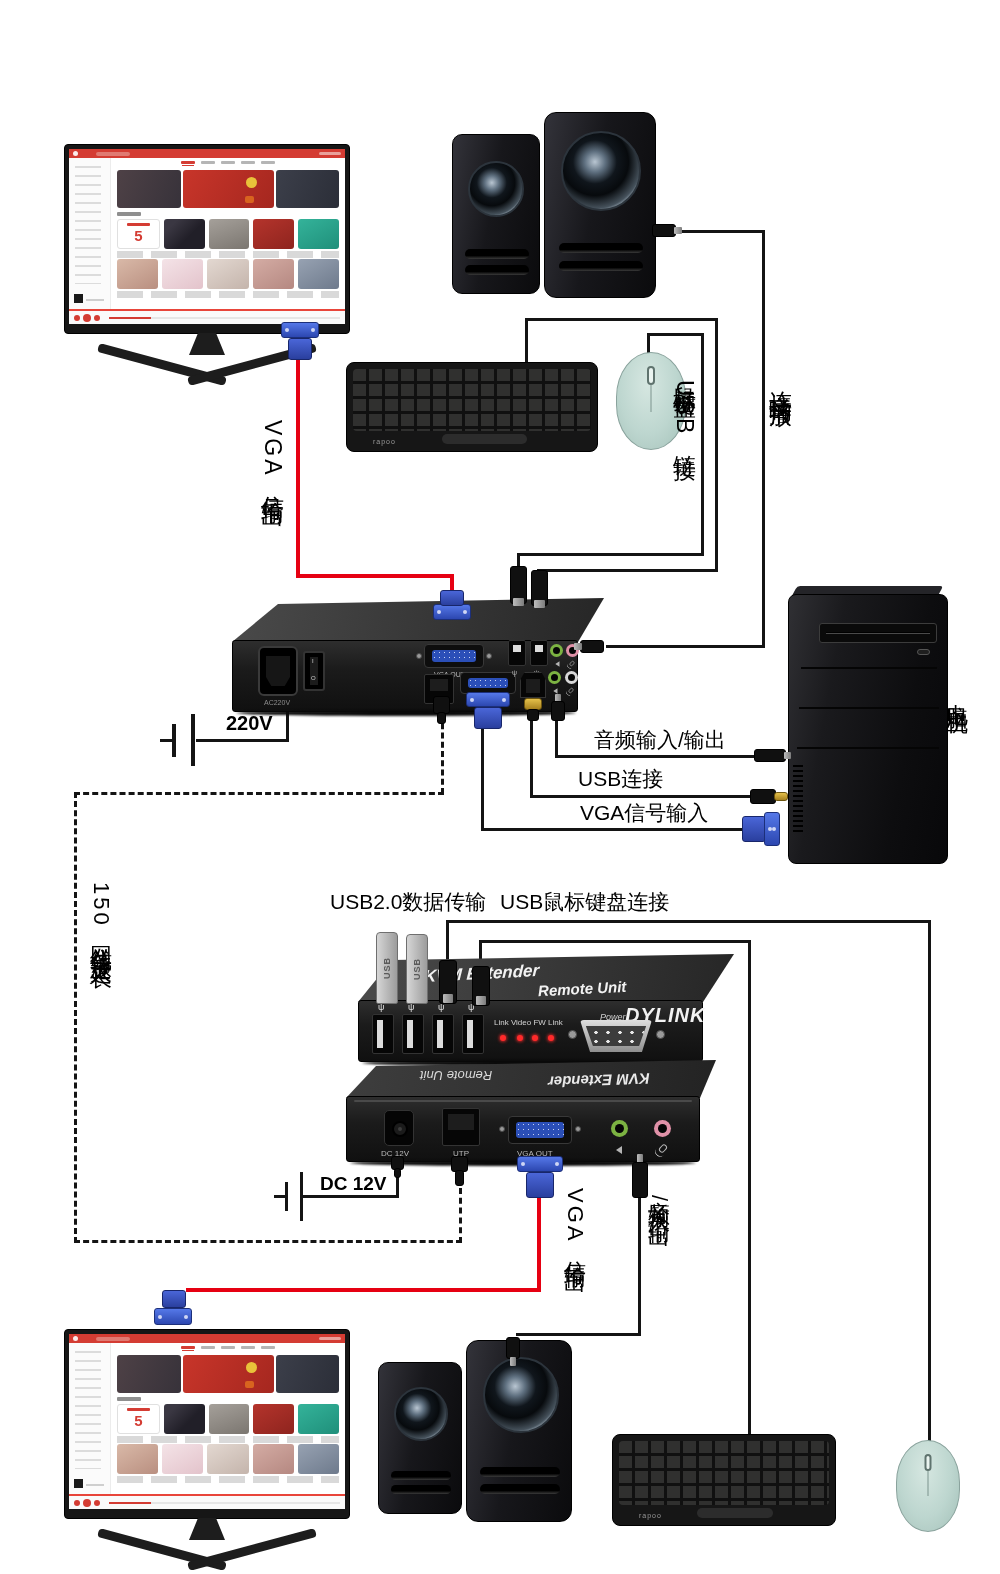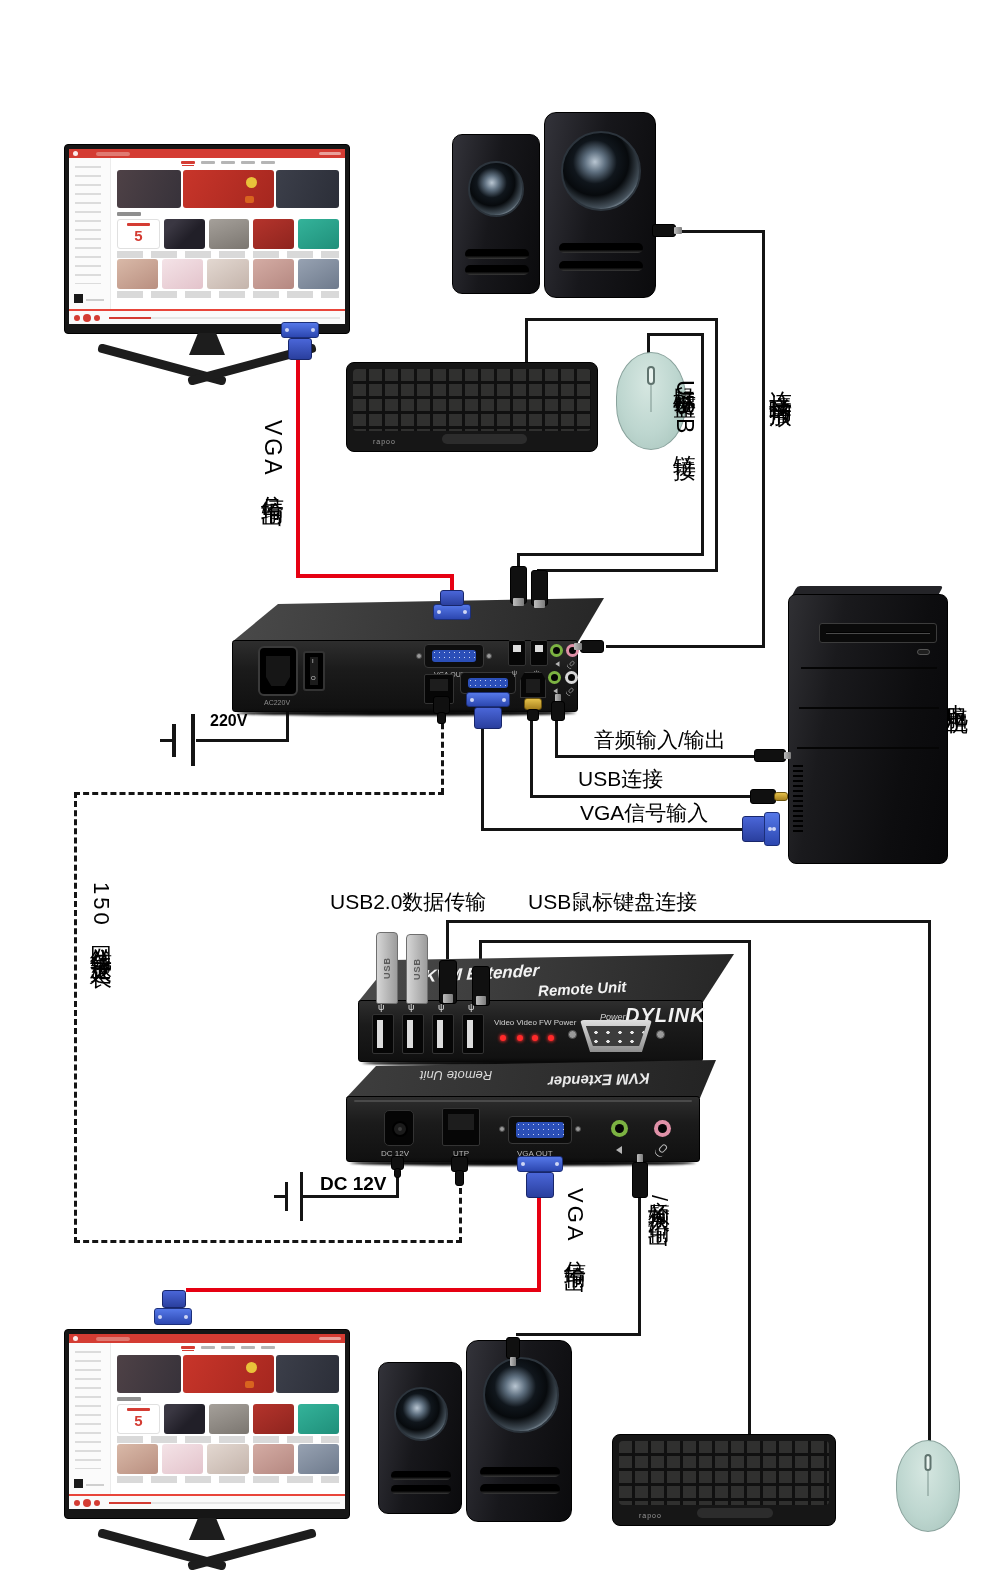--- a/index.html
+++ b/index.html
@@ -415,21 +415,21 @@
   <div class="usb-f usb-fv" style="left:402px;top:1014px;width:22px;height:40px">
       <i></i>
     </div>
   <div class="usb-f usb-fv" style="left:432px;top:1014px;width:22px;height:40px">
       <i></i>
     </div>
   <div class="usb-f usb-fv" style="left:462px;top:1014px;width:22px;height:40px">
       <i></i>
     </div>
 
-  <div class="tinylab" style="left:494px;top:1019px;font-size:8px;color:#d2d2d2">Video Video FW Power</div>
+  <div class="tinylab" style="left:494px;top:1019px;font-size:8px;color:#d2d2d2">Link Video FW Link</div>
   <div class="led" style="left:500px;top:1035px"></div>
   <div class="led" style="left:517px;top:1035px"></div>
   <div class="led" style="left:532px;top:1035px"></div>
   <div class="led" style="left:548px;top:1035px"></div>
 
   <div class="db9" style="left:580px;top:1020px;width:72px;height:32px">
       <i></i>
     </div>
   <div class="screw" style="left:568px;top:1030px;width:9px;height:9px"></div>
   <div class="screw" style="left:656px;top:1030px;width:9px;height:9px"></div>
@@ -572,25 +572,25 @@
     <div class="kb-brand">rapoo</div>
   </div>
   <div class="mouse" style="left:896px;top:1440px;width:64px;height:92px">
     <div class="mo-wheel" style="width:7px;height:17px"></div>
     <div class="mo-line"></div>
   </div>
 
   <div class="vlabel" style="left:258px;top:420px">VGA信号输出</div>
   <div class="vlabel" style="left:670px;top:368px">鼠标键盘USB链接</div>
   <div class="vlabel" style="left:766px;top:372px">连接音响播放</div>
-  <div class="hlabel bold" style="left:210px;top:712px;font-size:16px">220V</div>
+  <div class="hlabel bold" style="left:226px;top:712px;font-size:20px">220V</div>
   <div class="hlabel" style="left:594px;top:726px">音频输入/输出</div>
   <div class="hlabel" style="left:578px;top:765px">USB连接</div>
   <div class="hlabel" style="left:580px;top:799px">VGA信号输入</div>
   <div class="vlabel" style="left:942px;top:686px;font-size:22px">电脑主机</div>
   <div class="hlabel" style="left:330px;top:888px">USB2.0数据传输</div>
-  <div class="hlabel" style="left:528px;top:888px">USB鼠标键盘连接</div>
+  <div class="hlabel" style="left:500px;top:888px">USB鼠标键盘连接</div>
   <div class="vlabel" style="left:86px;top:882px;font-size:22px">150网线信号放大延长</div>
   <div class="hlabel bold" style="left:320px;top:1173px;font-size:19px">DC 12V</div>
   <div class="vlabel" style="left:560px;top:1188px;font-size:22px">VGA信号输出</div>
   <div class="vlabel" style="left:644px;top:1183px;font-size:22px">音频输入/输出</div>
 
 </div>
 
 </body></html>

